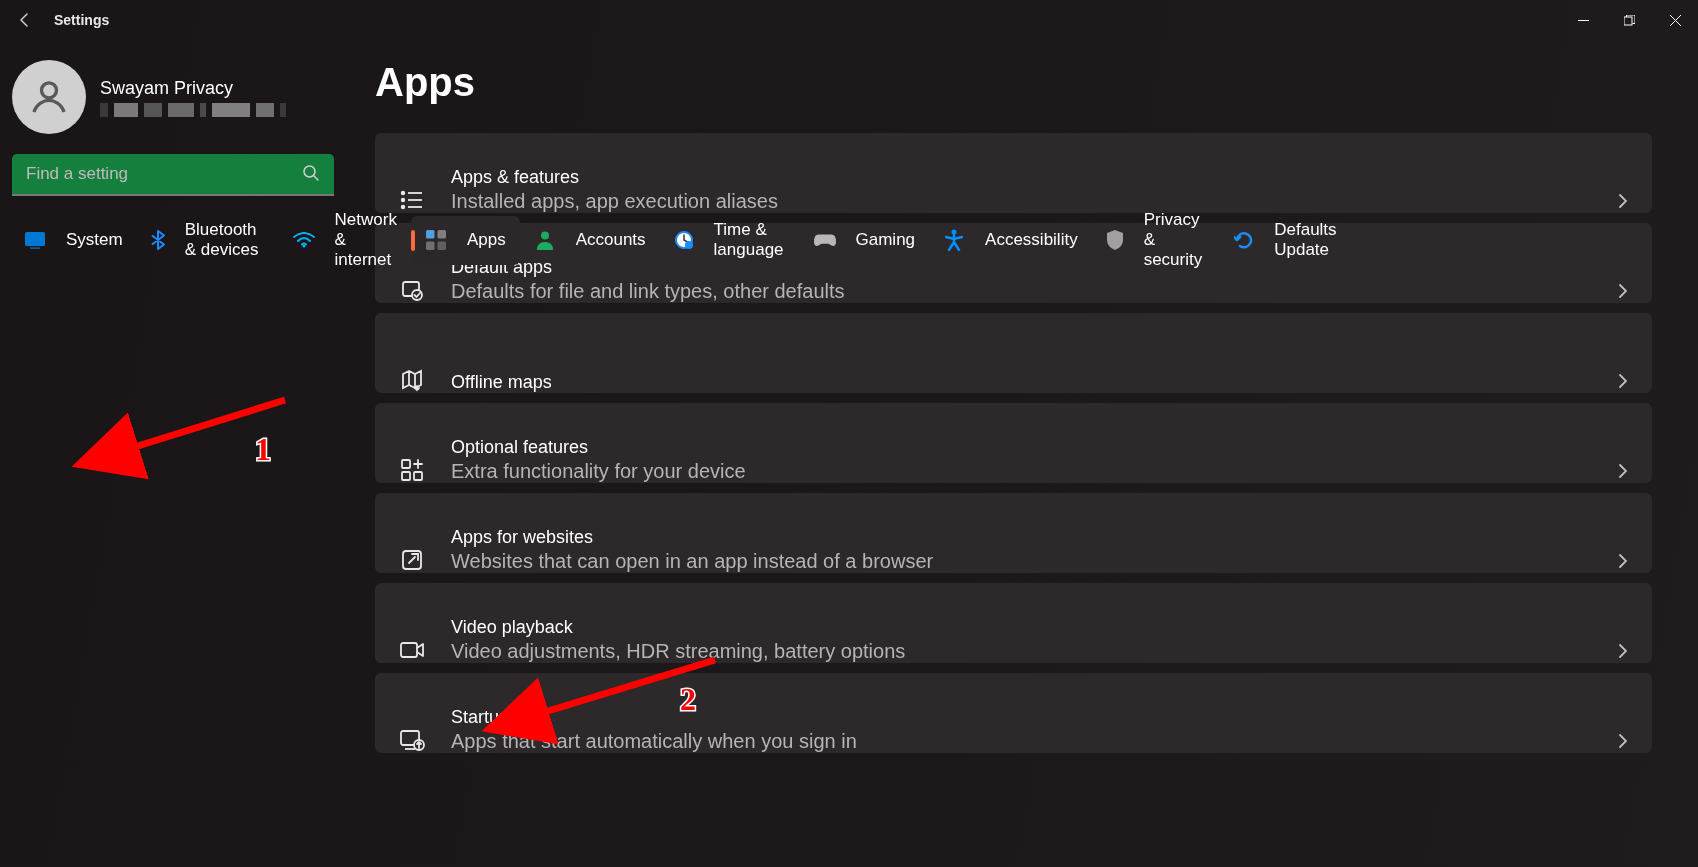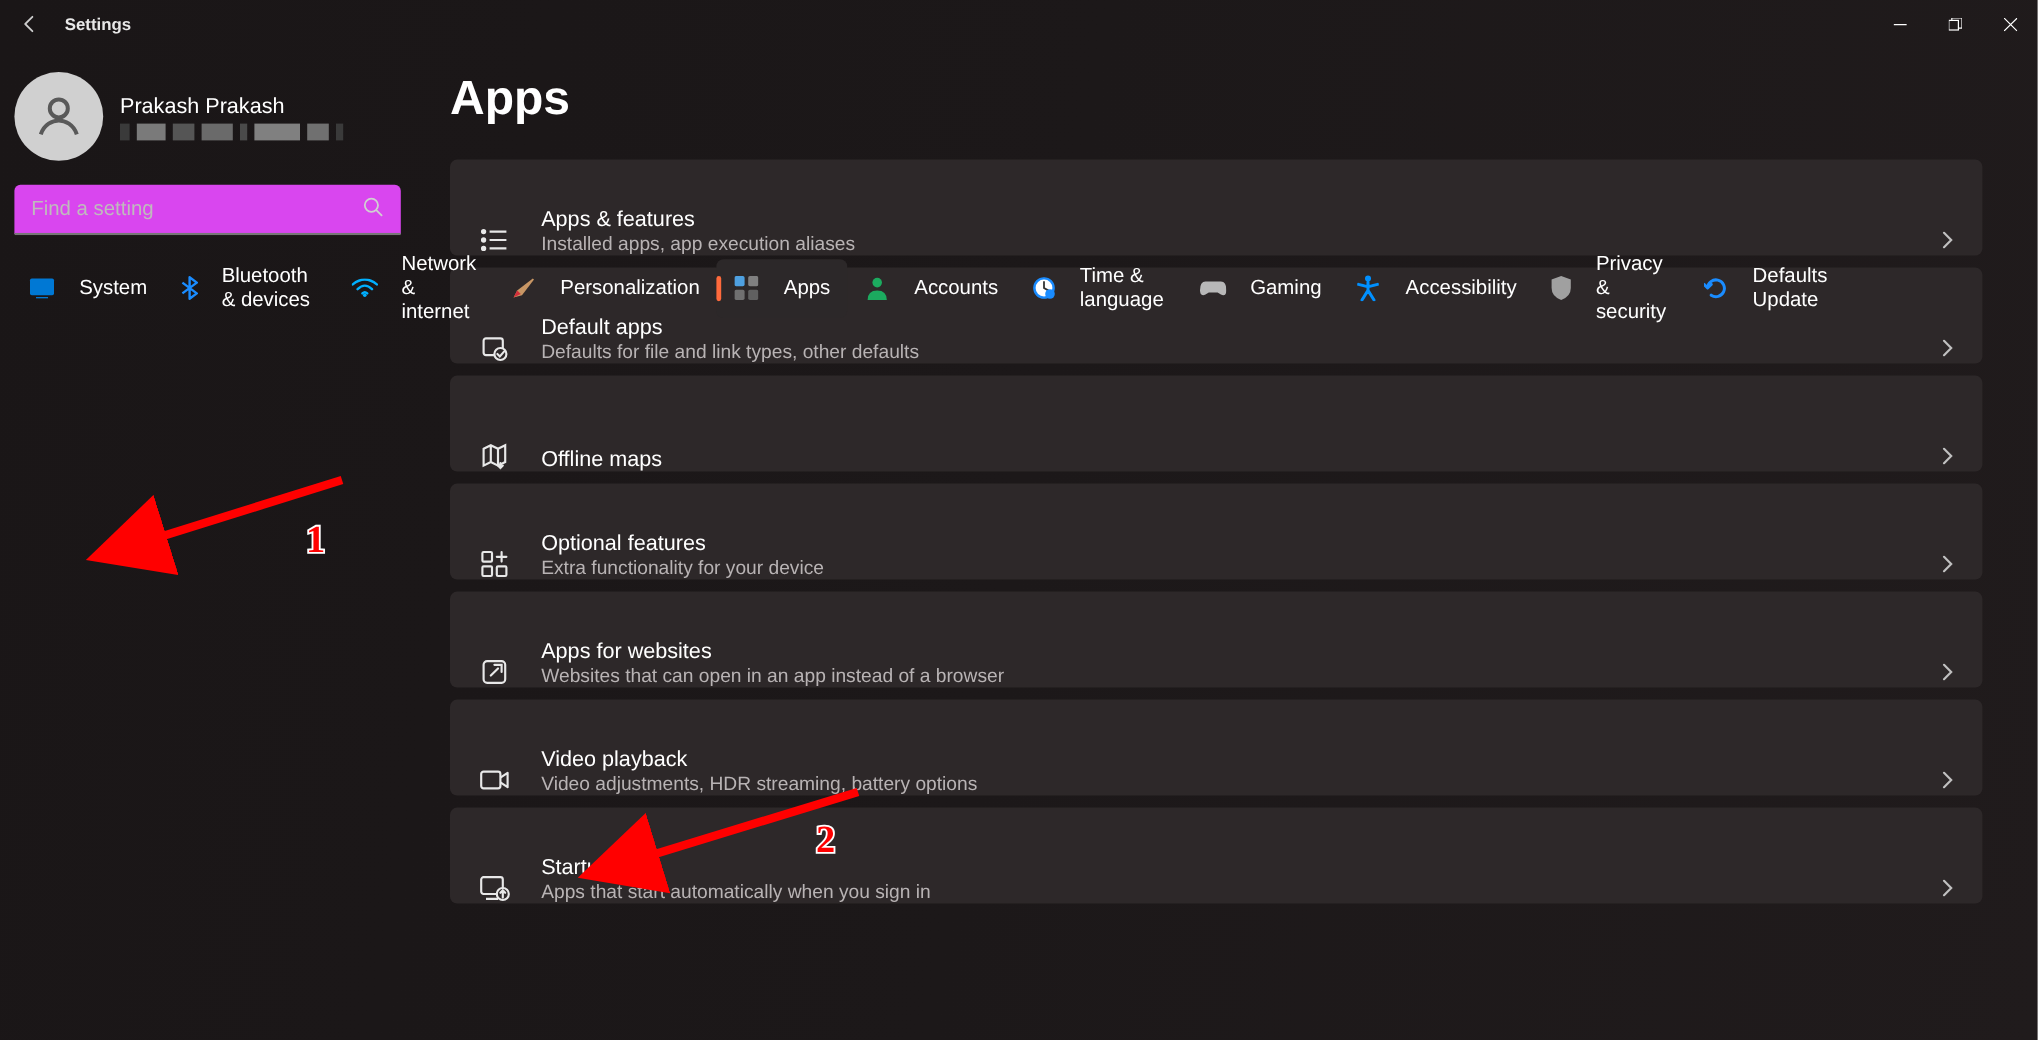--- a/index.html
+++ b/index.html
@@ -39,40 +39,40 @@
 .profile{display:flex;align-items:center;gap:14px;padding:0 0 20px 2px;}
 .avatar{width:74px;height:74px;border-radius:50%;background:#d0d0d0;display:flex;align-items:center;justify-content:center;}
 .avatar svg{width:40px;height:40px;color:#595959;}
 .profile-text{display:flex;flex-direction:column;gap:4px;}
 .username{font-size:18px;font-weight:500;}
 .email-redacted{display:flex;gap:6px;align-items:center;}
 .red-box{height:14px;background:#4a4a4a;}
 
 
 .search{position:relative;margin:0 0 20px 2px;width:322px;}
-.search input{width:100%;height:42px;background:#d946ef;border:none;border-bottom:2px solid #777;border-radius:5px 5px 0 0;padding:0 42px 0 14px;color:#fff;font-size:17px;outline:none;}
+.search input{width:100%;height:42px;background:#15803d;border:none;border-bottom:2px solid #777;border-radius:5px 5px 0 0;padding:0 42px 0 14px;color:#fff;font-size:17px;outline:none;}
 .search input::placeholder{color:#bfbbbc;}
 .search .sicon{position:absolute;right:14px;top:50%;transform:translateY(-50%);pointer-events:none;}
 
 
 .nav{display:flex;flex-direction:row;gap:0;}
 .nav-item{height:48.5px;display:flex;align-items:center;gap:20px;padding:0 14px;border-radius:6px;cursor:pointer;position:relative;margin:0 0 0 0;}
 .nav-item .nicon{width:22px;height:22px;display:flex;align-items:center;justify-content:center;font-size:18px;}
 .nav-item .nlabel{font-size:17px;}
 .nav-item.active{background:#2c2829;}
 .nav-item.active::before{content:"";position:absolute;left:0;top:14px;bottom:14px;width:4px;background:#ff6a3c;border-radius:2px;}
 
 
 .page-title{font-size:40px;font-weight:600;margin:0 0 28px 0;}
 .cards{display:flex;flex-direction:column;gap:10px;padding-right:6px;}
 .card{height:80px;background:var(--panel);border-radius:6px;display:flex;align-items:flex-end;padding:0 24px;cursor:pointer;}
 .card .cicon{width:26px;height:26px;display:flex;align-items:center;justify-content:center;margin-right:26px;color:#e8e8e8;}
 .card .ctxt{flex:1;display:flex;flex-direction:column;gap:2px;}
 .card .ctitle{font-size:18px;font-weight:400;}
-.card .csub{font-size:16px;color:var(--muted);}
+.card .csub{font-size:20px;color:var(--muted);}
 .card .chev{color:#c0c0c0;}
 
 
 .annot{position:absolute;pointer-events:none;}
 .annot svg{overflow:visible;}
 .num-label{font-family:Georgia,"Times New Roman",serif;font-size:32px;font-weight:900;fill:#ff0000;stroke:#ffffff;stroke-width:3px;paint-order:stroke fill;}
 </style>
 </head>
 <body>
 
@@ -109,21 +109,21 @@
 
   <div class="sidebar">
     <div class="profile">
       <div class="avatar">
         <svg viewBox="0 0 24 24">
             <circle cx="12" cy="8" r="4.5" fill="none" stroke="#595959" stroke-width="2"></circle>
             <path d="M3 21c1.5-5 6-7 9-7s7.5 2 9 7" fill="none" stroke="#595959" stroke-width="2"></path>
           </svg>
       </div>
       <div class="profile-text">
-        <span class="username">Prakash Prakash</span>
+        <span class="username">Swayam Privacy</span>
         <div class="email-redacted">
           <span class="red-box" style="width:8px;background:#3a3a3a"></span>
           <span class="red-box" style="width:24px;background:#7a7a7a"></span>
           <span class="red-box" style="width:18px;background:#555"></span>
           <span class="red-box" style="width:26px;background:#6a6a6a"></span>
           <span class="red-box" style="width:6px"></span>
           <span class="red-box" style="width:38px;background:#808080"></span>
           <span class="red-box" style="width:18px;background:#707070"></span>
           <span class="red-box" style="width:6px;background:#3a3a3a"></span>
         </div>
@@ -159,29 +159,20 @@
         <span class="nlabel">Bluetooth &amp; devices</span>
       </div>
       <div class="nav-item">
         <span class="nicon">
             <svg width="22" height="16" viewBox="0 0 22 16">
               <path d="M1 5 Q11 -3 21 5 M5 9 Q11 3 17 9 M9 12.5 Q11 10.5 13 12.5" stroke="#00b0ff" stroke-width="2" fill="none" stroke-linecap="round"></path>
               <circle cx="11" cy="14" r="1.5" fill="#00b0ff"></circle>
             </svg>
           </span>
         <span class="nlabel">Network &amp; internet</span>
-      </div>
-      <div class="nav-item">
-        <span class="nicon">
-            <svg width="20" height="20" viewBox="0 0 20 20">
-              <path d="M2 18 L5 12 L18 2 L19 3 L9 16 Z" fill="#c89664"></path>
-              <path d="M2 18 L5 12 L8 15 Z" fill="#d42e3a"></path>
-            </svg>
-          </span>
-        <span class="nlabel">Personalization</span>
       </div>
       <div class="nav-item active">
         <span class="nicon">
             <svg width="20" height="20" viewBox="0 0 20 20">
               <rect x="0" y="0" width="8.5" height="8.5" rx="1.5" fill="#4ea0e0"></rect>
               <rect x="11.5" y="0" width="8.5" height="8.5" rx="1.5" fill="#808080"></rect>
               <rect x="0" y="11.5" width="8.5" height="8.5" rx="1.5" fill="#707070"></rect>
               <rect x="11.5" y="11.5" width="8.5" height="8.5" rx="1.5" fill="#606060"></rect>
             </svg>
           </span>

